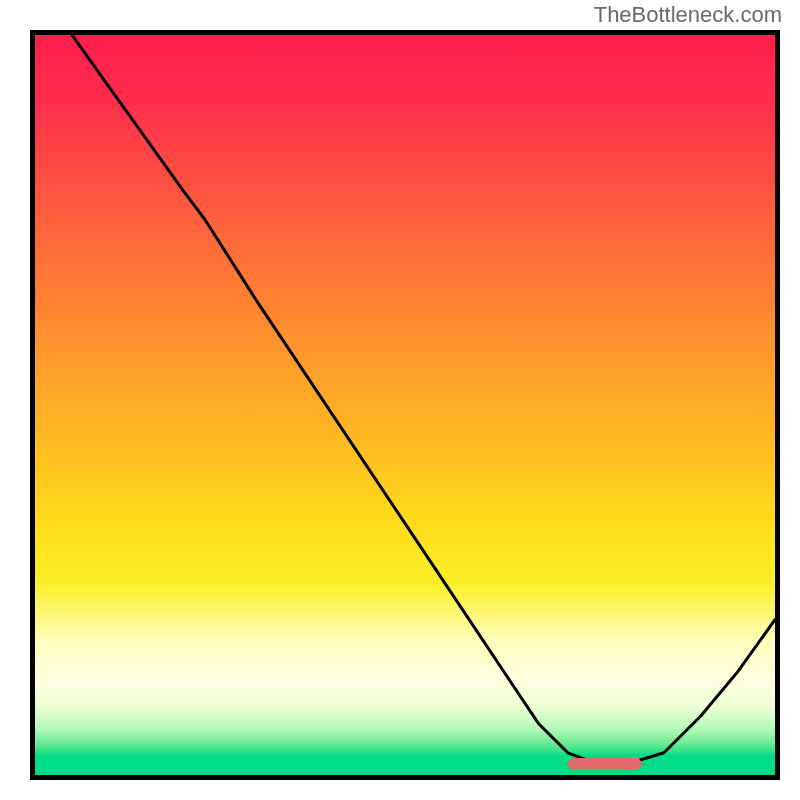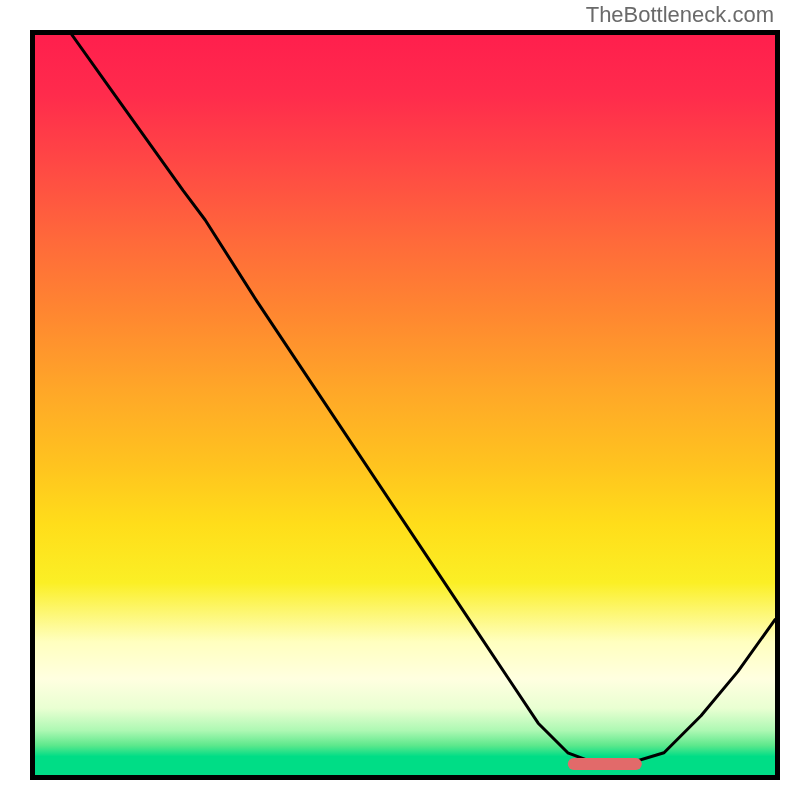--- a/index.html
+++ b/index.html
@@ -11,21 +11,21 @@
     font-family: Arial, Helvetica, sans-serif;
   }
   .container {
     position: relative;
     width: 800px;
     height: 800px;
   }
   .attribution {
     position: absolute;
     top: 2px;
-    right: 26px;
+    right: 18px;
     font-size: 22px;
     color: #6a6a6a;
     font-weight: 500;
   }
   .plot {
     position: absolute;
     left: 30px;
     top: 30px;
     width: 740px;
     height: 740px;

